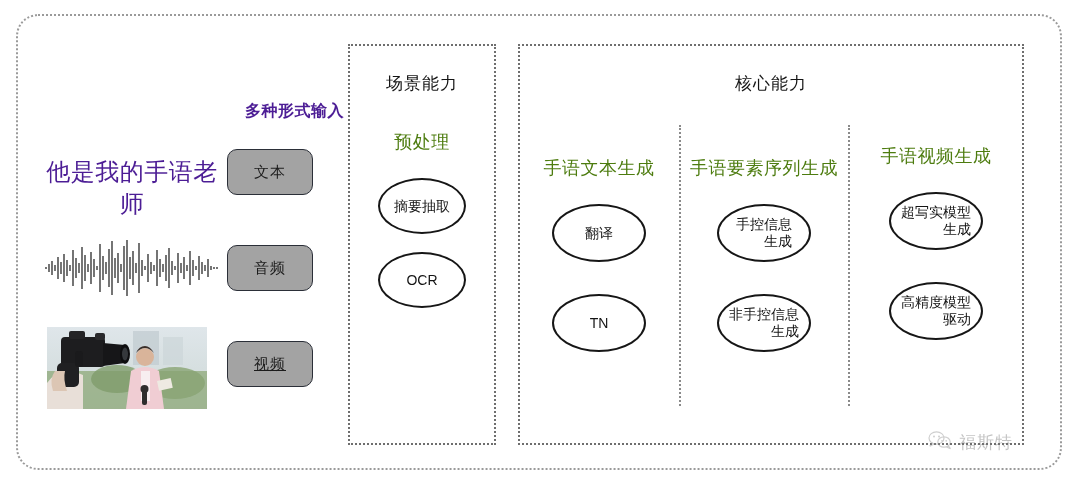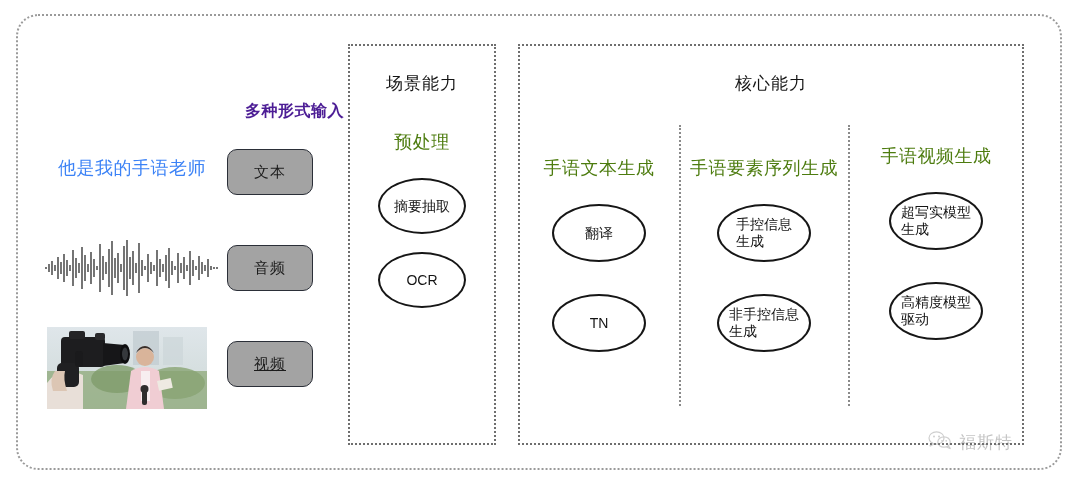--- a/index.html
+++ b/index.html
@@ -81,21 +81,21 @@
   .col-elem  { left: 681px; top: 156px; width: 166px; }
   .col-video { left: 850px; top: 144px; width: 172px; }
 
   
   .ellipse {
     border: 2.2px solid #161616;
     border-radius: 50%;
     display: flex;
     align-items: center;
     justify-content: center;
-    text-align: left;
+    text-align: right;
     font-size: 14px;
     line-height: 1.18;
     color: #141414;
     background: #ffffff;
     box-sizing: border-box;
     margin: 0 auto;
     white-space: pre-line;
   }
   .ellipse-sm { width: 88px; height: 56px; }
   .ellipse-md { width: 94px; height: 58px; }
@@ -119,22 +119,22 @@
     color: #4c1d95;
     letter-spacing: 0.5px;
   }
 
   .sample-text {
     position: absolute;
     left: 44px;
     top: 156px;
     width: 176px;
     text-align: center;
-    font-size: 18px;
-    color: #3b82f6;
+    font-size: 24px;
+    color: #4c1d95;
     letter-spacing: 0.5px;
   }
 
   .tag-btn {
     position: absolute;
     width: 86px;
     height: 46px;
     border: 1.8px solid #2b2f38;
     border-radius: 10px;
     background: #a3a3a3;

